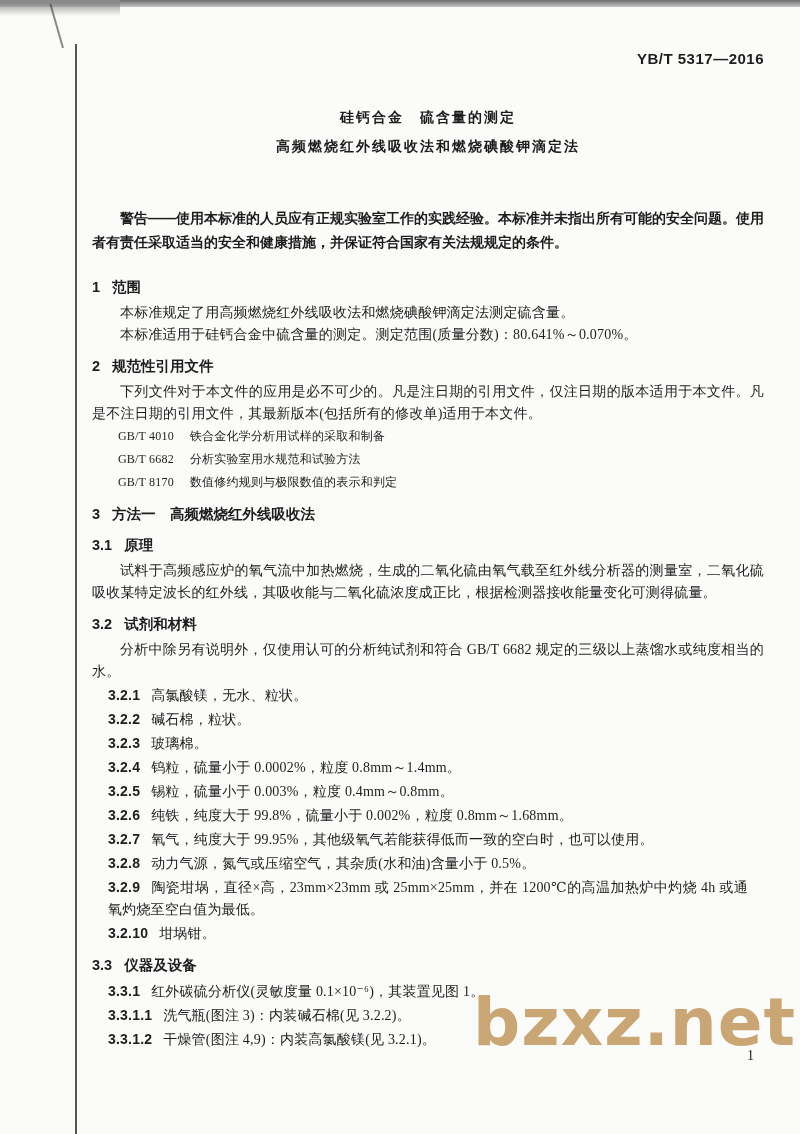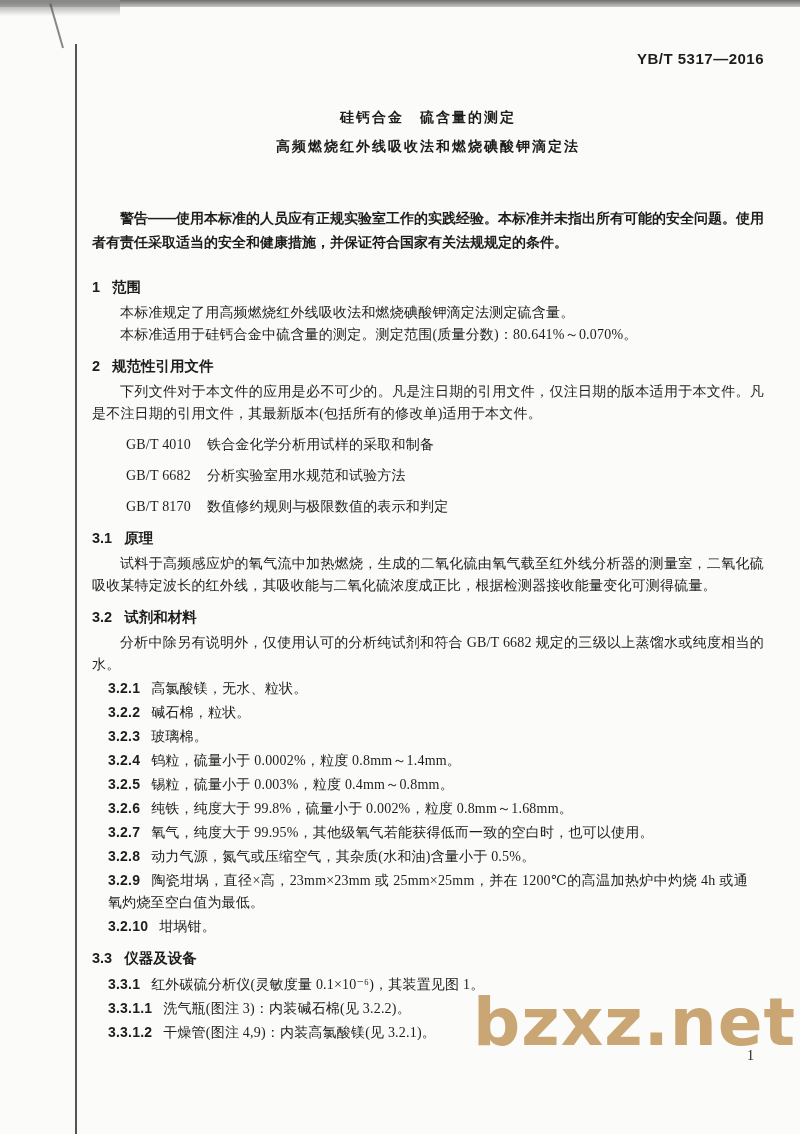--- a/index.html
+++ b/index.html
@@ -43,21 +43,21 @@
   .sec-h, .sub-h {
     font-family: "Liberation Sans", "DejaVu Sans", sans-serif;
     font-weight: bold; font-size: 14.5px; line-height: 22px;
     margin: 9px 0 4px; }
   .sec-h.first { margin-top: 22px; }
   .sec-h .num, .sub-h .num { margin-right: 12px; }
 
   .para { margin: 0; font-size: 14px; line-height: 22px;
     text-indent: 2em; text-align: justify; letter-spacing: .2px; }
 
-  .ref { margin: 8px; font-size: 14px; line-height: 23px; padding-left: 26px; letter-spacing: .2px; }
+  .ref { margin: 0; font-size: 12px; line-height: 23px; padding-left: 26px; letter-spacing: .2px; }
   .ref .ref-num { margin-right: 16px; }
 
   .item { margin: 1px 16px; font-size: 14px; line-height: 22px;
     text-align: justify; letter-spacing: .2px; }
   .item .num { font-family: "Liberation Sans", "DejaVu Sans", sans-serif;
     font-weight: bold; margin-right: 11px; }
 
   .watermark { position: absolute; top: 984px; right: 4px;
     font-family: "DejaVu Sans", "Liberation Sans", sans-serif;
     font-weight: bold; font-size: 66px; letter-spacing: 1px;
@@ -87,20 +87,21 @@
     <h2 class="sec-h first"><span class="num">1</span><span>范围</span></h2>
     <p class="para">本标准规定了用高频燃烧红外线吸收法和燃烧碘酸钾滴定法测定硫含量。</p>
     <p class="para">本标准适用于硅钙合金中硫含量的测定。测定范围(质量分数)：80.641%～0.070%。</p>
 
     <h2 class="sec-h"><span class="num">2</span><span>规范性引用文件</span></h2>
     <p class="para">下列文件对于本文件的应用是必不可少的。凡是注日期的引用文件，仅注日期的版本适用于本文件。凡是不注日期的引用文件，其最新版本(包括所有的修改单)适用于本文件。</p>
     <p class="ref"><span class="ref-num">GB/T 4010</span><span>铁合金化学分析用试样的采取和制备</span></p>
     <p class="ref"><span class="ref-num">GB/T 6682</span><span>分析实验室用水规范和试验方法</span></p>
     <p class="ref"><span class="ref-num">GB/T 8170</span><span>数值修约规则与极限数值的表示和判定</span></p>
 
+    <h2 class="sec-h"><span class="num">3</span><span>方法一　高频燃烧红外线吸收法</span></h2>
 
     <h3 class="sub-h"><span class="num">3.1</span><span>原理</span></h3>
     <p class="para">试料于高频感应炉的氧气流中加热燃烧，生成的二氧化硫由氧气载至红外线分析器的测量室，二氧化硫吸收某特定波长的红外线，其吸收能与二氧化硫浓度成正比，根据检测器接收能量变化可测得硫量。</p>
 
     <h3 class="sub-h"><span class="num">3.2</span><span>试剂和材料</span></h3>
     <p class="para">分析中除另有说明外，仅使用认可的分析纯试剂和符合 GB/T 6682 规定的三级以上蒸馏水或纯度相当的水。</p>
 
     <p class="item"><span class="num">3.2.1</span><span>高氯酸镁，无水、粒状。</span></p>
     <p class="item"><span class="num">3.2.2</span><span>碱石棉，粒状。</span></p>
     <p class="item"><span class="num">3.2.3</span><span>玻璃棉。</span></p>

